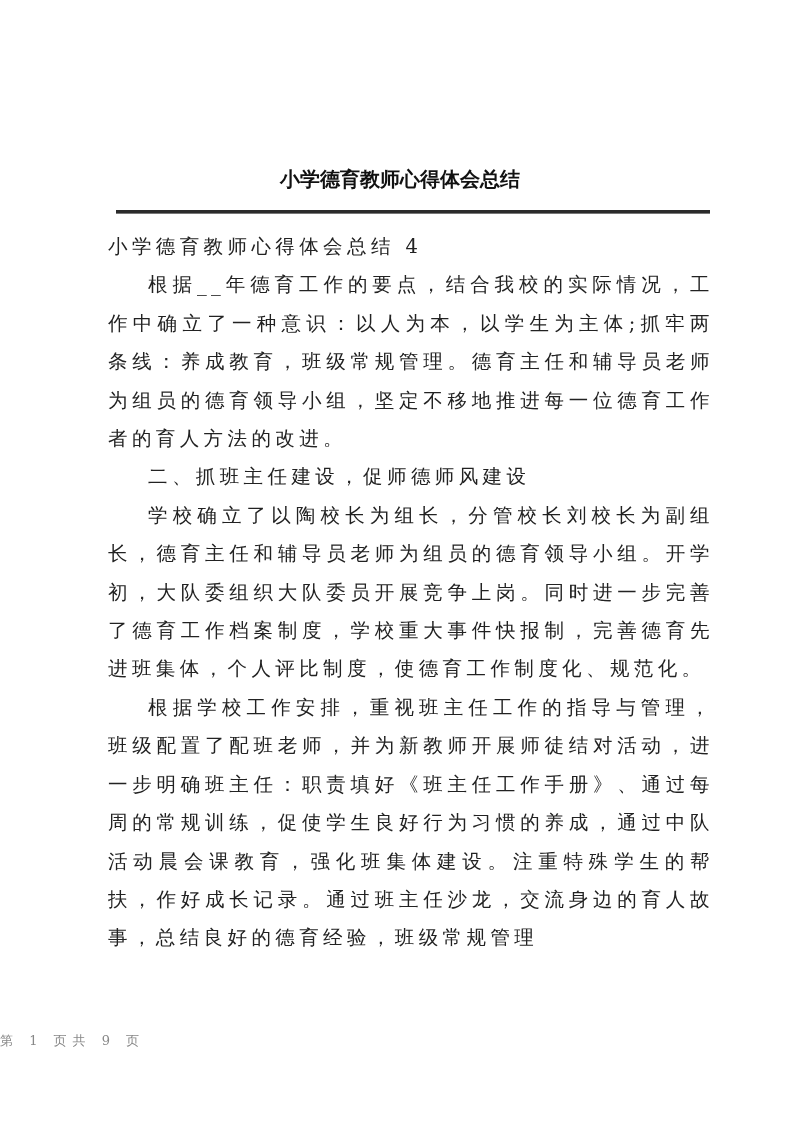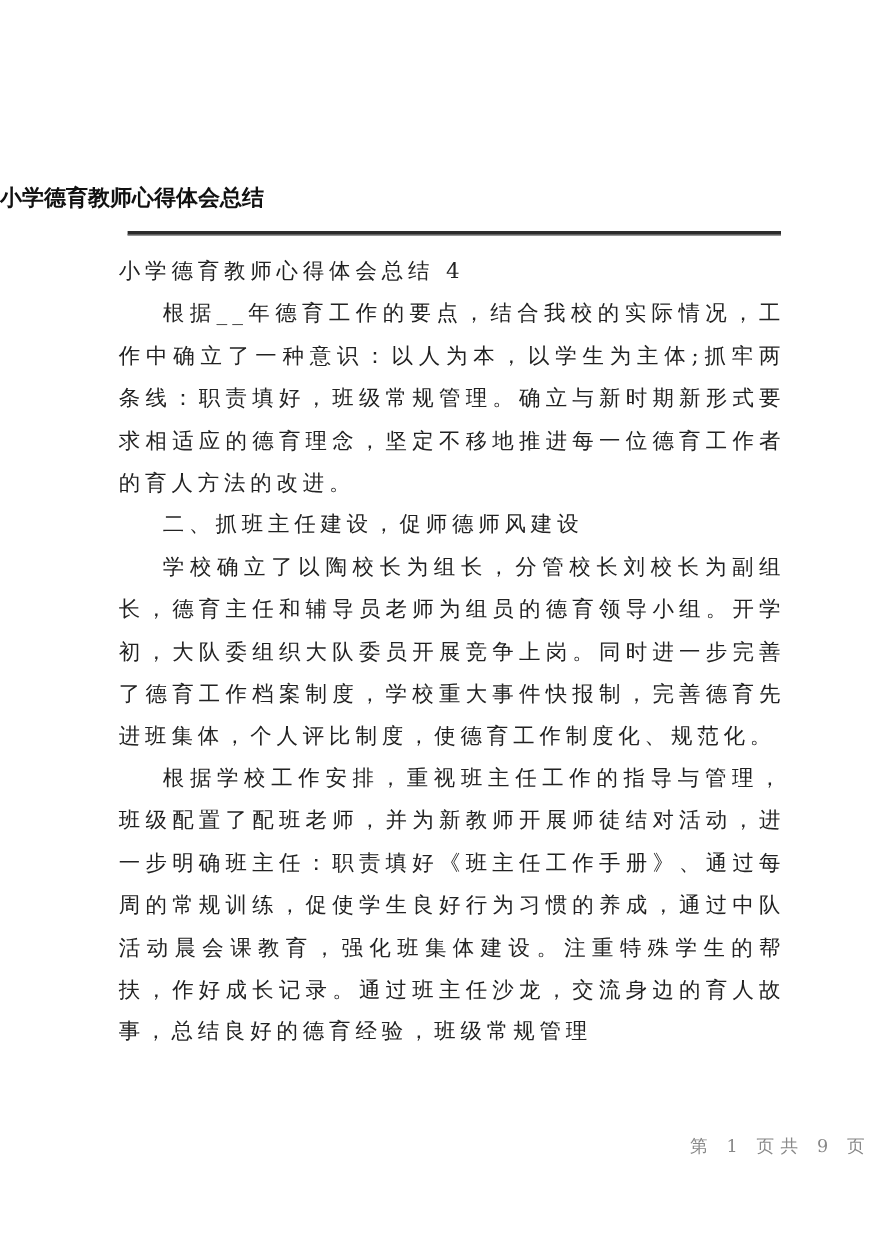--- a/index.html
+++ b/index.html
@@ -1,49 +1,49 @@
 <!DOCTYPE html>
 <html><head>
   <meta charset="utf-8">
   <style>
     html, body { margin: 0; padding: 0; background: #ffffff; }
     body { width: 800px; height: 1131px; position: relative; overflow: hidden; }
     .page { position: absolute; left: 0; top: 0; width: 800px; height: 1131px; background: #ffffff; }
     .title {
-      position: absolute; left: 0; top: 164px; width: 800px; text-align: left;
+      position: absolute; left: 0; top: 164px; width: 800px; text-align: center;
       font-family: "DejaVu Sans", sans-serif; font-weight: bold; font-size: 20px;
       color: #111111; letter-spacing: 0px; line-height: 30px;
     }
     .rule {
       position: absolute; left: 116px; top: 210px; width: 594px; height: 3px;
       background: #2b2b2b; border-bottom: 1px solid #777777;
     }
     .body {
       position: absolute; left: 108px; top: 228px; width: 606px;
       font-family: "DejaVu Serif", serif; font-size: 19.5px; color: #222222;
       line-height: 38.4px; letter-spacing: 4.4px;
     }
     .body p { margin: 0; text-align: justify; text-align-last: left; }
     .body p.indent { text-indent: 40px; }
     .body p.heading { text-indent: 0; }
     .footer {
-      position: absolute; left: 0; top: 1032px; width: 792px; text-align: right;
-      font-family: "DejaVu Serif", serif; font-size: 16px; color: #888888;
+      position: absolute; left: 0; top: 1032px; width: 792px; text-align: left;
+      font-family: "DejaVu Serif", serif; font-size: 13px; color: #888888;
       letter-spacing: 6px;
     }
   </style>
 </head>
 <body>
 
 <div class="page">
   <div class="title">小学德育教师心得体会总结</div>
   <div class="rule"></div>
 
   <div class="body">
     <p class="heading">小学德育教师心得体会总结 4</p>
-    <p class="indent">根据__年德育工作的要点，结合我校的实际情况，工作中确立了一种意识：以人为本，以学生为主体;抓牢两条线：职责填好，班级常规管理。确立与新时期新形式要求相适应的德育理念，坚定不移地推进每一位德育工作者的育人方法的改进。</p>
+    <p class="indent">根据__年德育工作的要点，结合我校的实际情况，工作中确立了一种意识：以人为本，以学生为主体;抓牢两条线：养成教育，班级常规管理。德育主任和辅导员老师为组员的德育领导小组，坚定不移地推进每一位德育工作者的育人方法的改进。</p>
     <p class="indent">二、抓班主任建设，促师德师风建设</p>
     <p class="indent">学校确立了以陶校长为组长，分管校长刘校长为副组长，德育主任和辅导员老师为组员的德育领导小组。开学初，大队委组织大队委员开展竞争上岗。同时进一步完善了德育工作档案制度，学校重大事件快报制，完善德育先进班集体，个人评比制度，使德育工作制度化、规范化。</p>
     <p class="indent">根据学校工作安排，重视班主任工作的指导与管理，班级配置了配班老师，并为新教师开展师徒结对活动，进一步明确班主任：职责填好《班主任工作手册》、通过每周的常规训练，促使学生良好行为习惯的养成，通过中队活动晨会课教育，强化班集体建设。注重特殊学生的帮扶，作好成长记录。通过班主任沙龙，交流身边的育人故事，总结良好的德育经验，班级常规管理</p>
   </div>
 
   <div class="footer">第 1 页共 9 页</div>
 </div>
 
 </body></html>

